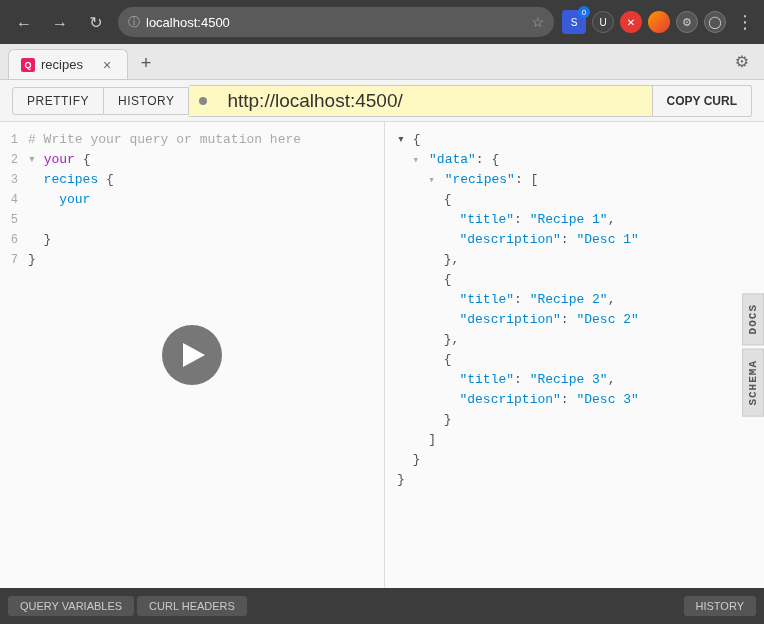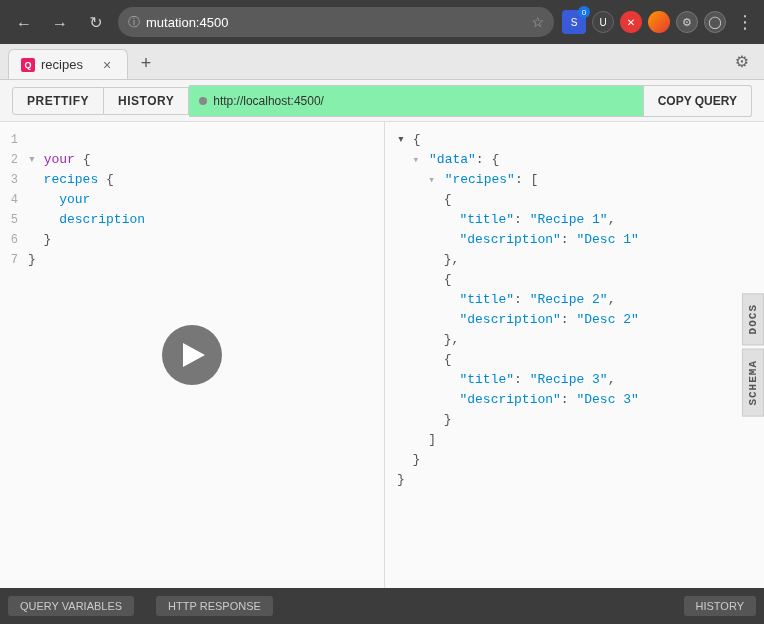--- a/index.html
+++ b/index.html
@@ -160,41 +160,41 @@
       background: #f5f5f5;
       border-bottom: 1px solid #ddd;
       height: 42px;
       display: flex;
       align-items: center;
       padding: 0 12px;
       gap: 0;
     }
     .toolbar-btn {
       font-size: 12px;
-      font-weight: bold;
+      font-weight: normal;
       padding: 6px 14px;
       border: 1px solid #ccc;
       background: #f5f5f5;
       cursor: pointer;
       color: #333;
       letter-spacing: 0.5px;
     }
     .toolbar-btn:first-child { border-radius: 3px 0 0 3px; }
     .toolbar-btn.history { border-radius: 0; border-left: none; }
     .url-display {
       flex: 1;
       display: flex;
       align-items: center;
-      gap: 6px;
-      background: #86efac;
+      gap: 20px;
+      background: #fef9c3;
       border: 1px solid #ccc;
       border-left: none;
       height: 32px;
       padding: 0 10px;
-      font-size: 12px;
+      font-size: 19px;
       color: #333;
     }
     .url-dot {
       width: 8px;
       height: 8px;
       background: #888;
       border-radius: 50%;
     }
     .copy-curl-btn {
       font-size: 12px;
@@ -318,21 +318,21 @@
     }
     .side-tab:first-child { margin-bottom: 2px; }
 
     
     .bottom-bar {
       height: 36px;
       background: #3c3c3c;
       display: flex;
       align-items: center;
       padding: 0 8px;
-      gap: 22px;
+      gap: 3px;
     }
     .bottom-btn {
       background: #555;
       border: none;
       color: #ccc;
       font-size: 11px;
       padding: 4px 12px;
       border-radius: 3px;
       cursor: pointer;
     }
@@ -342,21 +342,21 @@
   </style>
 </head>
 <body>
 
 <div class="browser-chrome">
   <button class="nav-btn">←</button>
   <button class="nav-btn">→</button>
   <button class="nav-btn">↻</button>
   <div class="address-bar">
     <span class="lock-icon">ⓘ</span>
-    <span class="address-text">mutation:4500</span>
+    <span class="address-text">localhost:4500</span>
     <span class="favicon-star">☆</span>
   </div>
   <div class="browser-actions">
     <div class="ext-badge" style="background:#3a5bd9;border-radius:4px;">
       <span style="font-size:10px;color:#fff;">S</span>
       <span class="counter">0</span>
     </div>
     <div class="ext-icon" style="background:#444;border:1px solid #666;">
       <span style="font-size:10px;color:#fff;">U</span>
     </div>
@@ -386,44 +386,44 @@
   <div class="settings-btn">⚙</div>
 </div>
 
 <div class="gql-toolbar">
   <button class="toolbar-btn">PRETTIFY</button>
   <button class="toolbar-btn history">HISTORY</button>
   <div class="url-display">
     <div class="url-dot"></div>
     <span>http://localhost:4500/</span>
   </div>
-  <button class="copy-curl-btn">COPY QUERY</button>
+  <button class="copy-curl-btn">COPY CURL</button>
 </div>
 
 <div class="editor-area">
 
   <div class="query-panel">
     <div class="line">
       <span class="line-num">1</span>
+      <span class="line-content kw-comment"># Write your query or mutation here</span>
     </div>
     <div class="line">
       <span class="line-num">2</span>
       <span class="line-content"><span style="color:#aaa;">▾ </span><span class="kw-query">your</span><span style="color:#555;"> {</span></span>
     </div>
     <div class="line">
       <span class="line-num">3</span>
       <span class="line-content"><span style="color:#555;">  </span><span class="kw-field">recipes</span><span style="color:#555;"> {</span></span>
     </div>
     <div class="line">
       <span class="line-num">4</span>
       <span class="line-content"><span style="color:#555;">    </span><span class="kw-field">your</span></span>
     </div>
     <div class="line">
       <span class="line-num">5</span>
-      <span class="line-content"><span style="color:#555;">    </span><span class="kw-field">description</span></span>
     </div>
     <div class="line">
       <span class="line-num">6</span>
       <span class="line-content jp">  }</span>
     </div>
     <div class="line">
       <span class="line-num">7</span>
       <span class="line-content jp">}</span>
     </div>
 
@@ -456,16 +456,16 @@
 
     <div class="side-tabs">
       <div class="side-tab">DOCS</div>
       <div class="side-tab" style="margin-top:2px;">SCHEMA</div>
     </div>
   </div>
 </div>
 
 <div class="bottom-bar">
   <button class="bottom-btn">QUERY VARIABLES</button>
-  <button class="bottom-btn">HTTP RESPONSE</button>
+  <button class="bottom-btn">CURL HEADERS</button>
   <div style="flex:1;"></div>
   <button class="bottom-btn bottom-btn-right">HISTORY</button>
 </div>
 
 </body></html>

